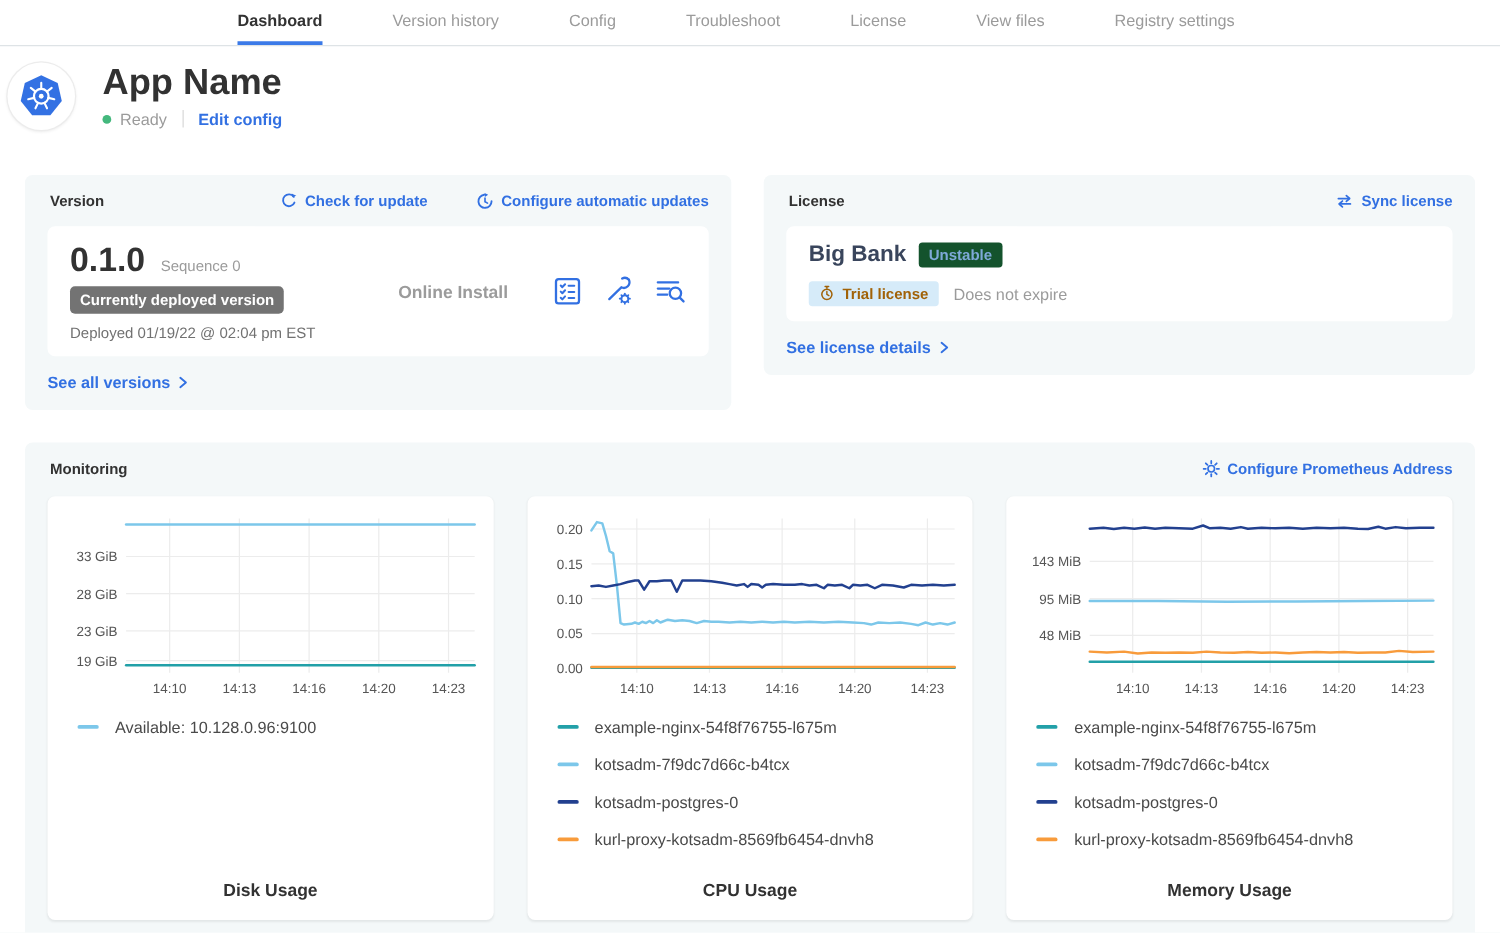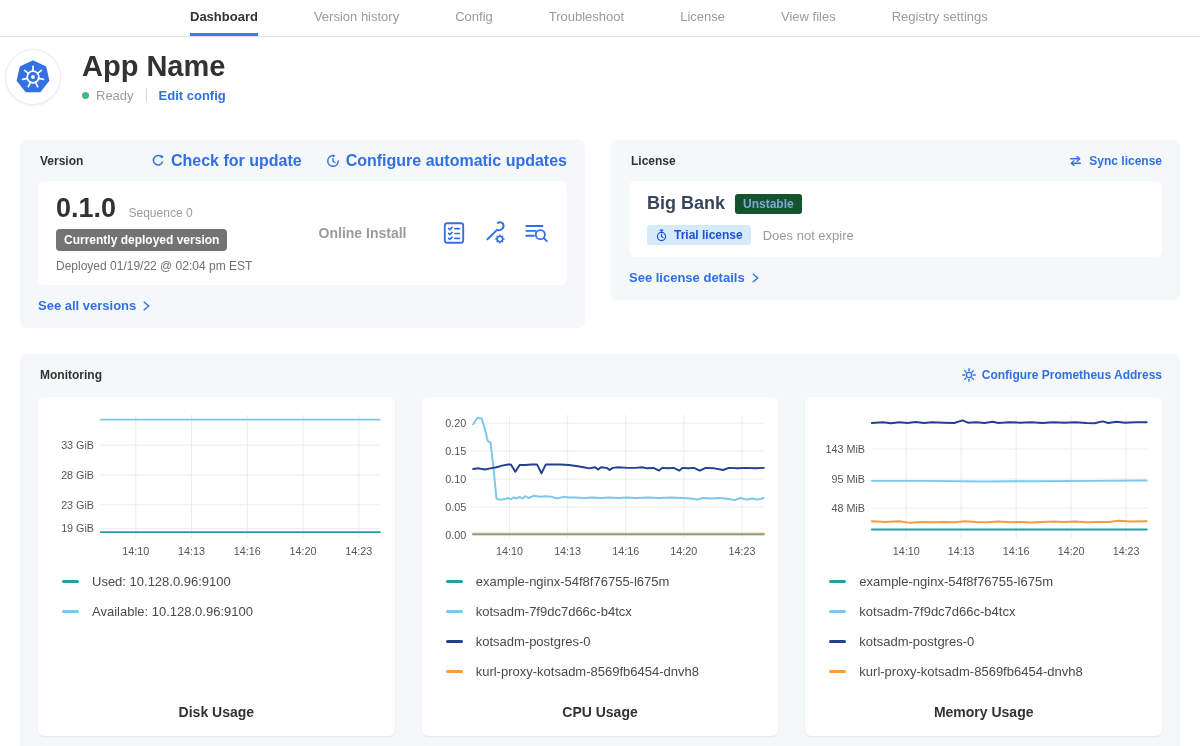--- a/index.html
+++ b/index.html
@@ -38,38 +38,38 @@
   .status-dot{width:7px;height:7px;border-radius:50%;background:#44b87d;margin-right:7px;}
   .vdiv{width:1px;height:14px;background:#d9d9d9;margin:0 12px;}
   a.blue-link{color:var(--blue);font-weight:bold;text-decoration:none;cursor:pointer;display:inline-flex;align-items:center;gap:6px;}
   
   .cards-row{display:flex;gap:26px;margin:36px 20px 0 20px;align-items:flex-start;}
   .card{background:var(--card-bg);border-radius:6px;padding:12px 18px 15px;}
   .version-card{width:565px;flex:none;}
   .license-card{flex:1;}
   .card-head{display:flex;justify-content:space-between;align-items:center;}
   .card-head h2{font-size:12px;margin:2px;color:var(--text-dark);}
-  .head-links{display:flex;gap:24px;font-size:16px;text-align:center;}
+  .head-links{display:flex;gap:39px;font-size:12px;text-align:center;}
   .inner-card{background:#fff;border-radius:6px;margin-top:11px;padding:12px 18px;}
   .version-inner{display:flex;align-items:center;}
   .v-left{width:228px;flex:none;}
   .v-num{font-size:27px;font-weight:bold;margin-top:28px;}
   .v-seq{font-size:12px;color:var(--text-gray);margin-left:8px;}
   .badge-green{display:inline-block;background:#737373;color:#fff;font-size:12px;font-weight:bold;padding:4px 8px;border-radius:4px;margin-top:5px;}
   .v-deployed{font-size:12px;color:var(--text-mid);margin-top:8px;}
   .v-mid{flex:1;text-align:center;font-size:14px;font-weight:bold;color:var(--text-gray);}
   .v-icons{display:flex;gap:15px;color:var(--blue);align-items:center;}
   .icon-btn{width:26px;height:26px;cursor:pointer;color:var(--blue);}
   .see-link{margin-top:13px;font-size:13px;}
   
   .lic-row1{display:flex;align-items:center;}
   .lic-name{font-size:18px;font-weight:bold;color:#39455c;}
   .badge-channel{margin-left:10px;font-size:12px;font-weight:bold;color:#7fa9d9;background:#14532d;padding:3px 8px;border-radius:3px;}
   .lic-row2{display:flex;align-items:center;margin-top:11px;}
-  .badge-trial{display:inline-flex;align-items:center;gap:6px;font-size:12px;font-weight:bold;color:#1d4ed8;background:#d6ebf9;padding:3px 8px;border-radius:3px;}
+  .badge-trial{display:inline-flex;gap:6px;font-size:12px;font-weight:bold;color:#a16207;background:#d6ebf9;padding:3px 8px;border-radius:3px;}
   .lic-expiry{font-size:13px;color:var(--text-gray);margin-left:12px;}
   
   .monitoring{margin:26px 20px 0 20px;}
   .charts{display:flex;gap:27px;margin-top:13px;align-items:stretch;}
   .chart-card{
     background:#fff;flex:1;border-radius:6px;padding:10px 12px 16px;
     box-shadow:0 1px 2px rgba(0,0,0,.07);display:flex;flex-direction:column;
   }
   .chart-svg{width:100%;height:auto;display:block;}
   .legend{margin:12px 0 0 12px;}
@@ -282,24 +282,20 @@
           <line x1="52" y1="69.47826086956522" x2="337" y2="69.47826086956522" stroke="#ececec" stroke-width="1"></line>
           <text x="45" y="73.47826086956522" text-anchor="end" font-size="11" fill="#555">28 GiB</text>
           <line x1="52" y1="99.91304347826086" x2="337" y2="99.91304347826086" stroke="#ececec" stroke-width="1"></line>
           <text x="45" y="103.91304347826086" text-anchor="end" font-size="11" fill="#555">23 GiB</text>
           <line x1="52" y1="124.26086956521739" x2="337" y2="124.26086956521739" stroke="#ececec" stroke-width="1"></line>
           <text x="45" y="128.26086956521738" text-anchor="end" font-size="11" fill="#555">19 GiB</text>
           <polyline points="52.0,127.9 337.0,127.9" fill="none" stroke="#22a0a8" stroke-width="2" stroke-linejoin="round" stroke-linecap="round"></polyline>
           <polyline points="52.0,12.9 337.0,12.9" fill="none" stroke="#7cc7ea" stroke-width="2" stroke-linejoin="round" stroke-linecap="round"></polyline>
         </svg>
         <div class="legend">
-          <div class="legend-row">
-            <span class="dash" style="background: rgb(34, 160, 168);"></span>
-            <span>Used: 10.128.0.96:9100</span>
-          </div>
           <div class="legend-row">
             <span class="dash" style="background: rgb(124, 199, 234);"></span>
             <span>Available: 10.128.0.96:9100</span>
           </div>
         </div>
         <div class="chart-title">Disk Usage</div>
       </div>
       <div class="chart-card">
         <svg viewBox="0 0 340 158" class="chart-svg">
           <line x1="77.125" y1="8" x2="77.125" y2="134" stroke="#ececec" stroke-width="1"></line>

